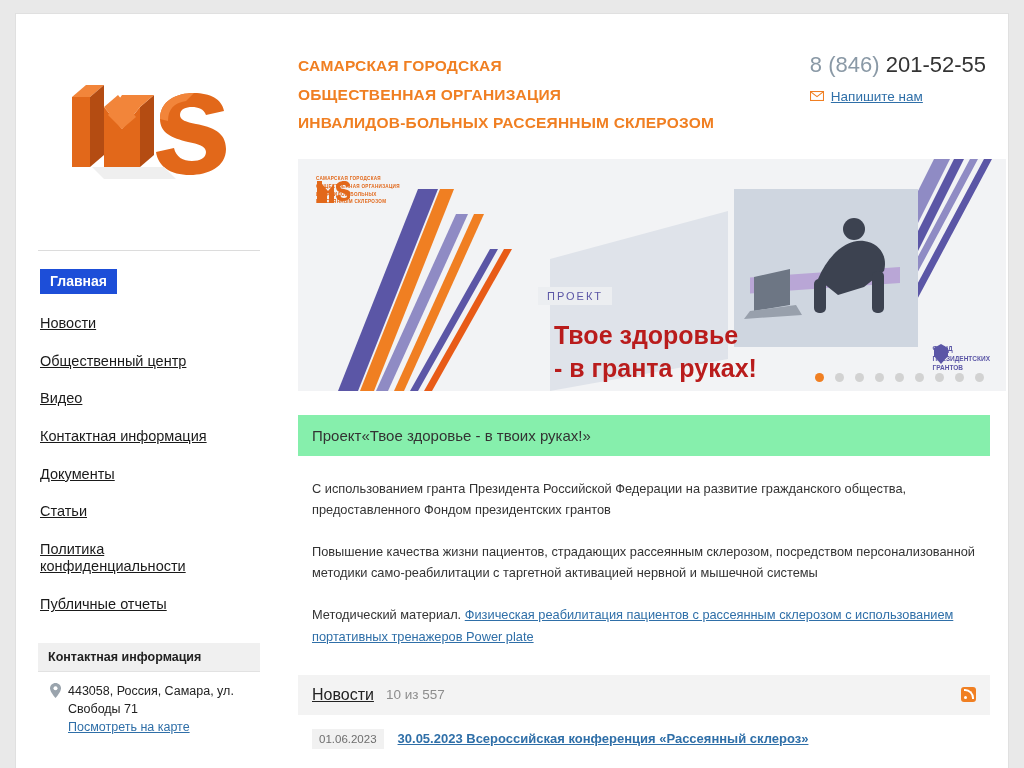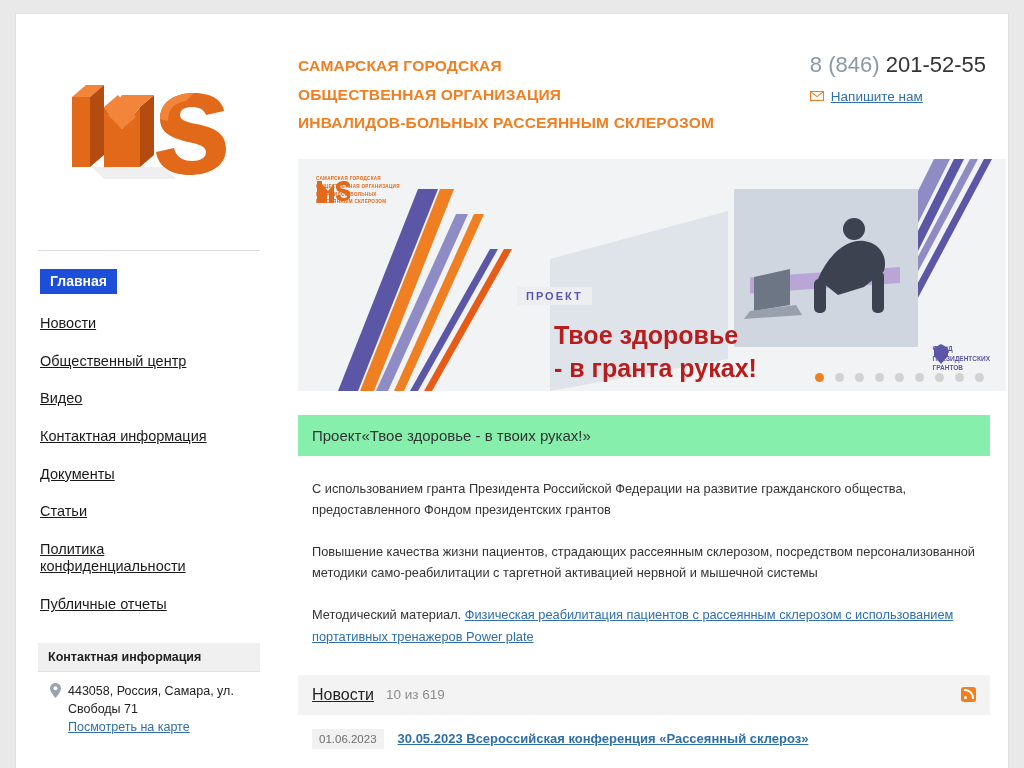--- a/index.html
+++ b/index.html
@@ -368,21 +368,21 @@
             <path d="M20 12c0-4 4-6 8-6s6 2 6 5l-4 1c0-2-1-2-3-2s-3 1-3 2 2 2 4 2c4 1 7 2 7 6s-4 6-8 6-7-2-7-5l4-1c0 2 2 3 4 3s3-1 3-2-2-2-4-3c-4-1-7-2-7-6Z" fill="#e2681a"></path>
           </svg>
           <div style="font-size:4.6px;line-height:1.7;color:#e2681a;font-weight:bold;letter-spacing:.3px;">
             <div>САМАРСКАЯ ГОРОДСКАЯ</div>
             <div>ОБЩЕСТВЕННАЯ ОРГАНИЗАЦИЯ</div>
             <div>ИНВАЛИДОВ-БОЛЬНЫХ</div>
             <div>РАССЕЯННЫМ СКЛЕРОЗОМ</div>
           </div>
         </div>
 
-        <div style="position:absolute;left:219px;top:128px;z-index:4;background:#eceef1;padding:3px 9px;font-size:11px;letter-spacing:2px;color:#5b56a6;font-weight:bold;text-align:center;">ПРОЕКТ</div>
+        <div style="position:absolute;left:240px;top:128px;z-index:4;background:#eceef1;padding:3px 9px;font-size:11px;letter-spacing:2px;color:#5b56a6;font-weight:normal;text-align:center;">ПРОЕКТ</div>
 
         <div style="position:absolute;left:256px;top:160px;z-index:4;color:#b91c1c;font-weight:bold;font-size:25px;line-height:1.3;">
           <div>Твое здоровье</div>
           <div>- в гранта руках!</div>
         </div>
 
         <div style="position:absolute;right:16px;bottom:18px;z-index:4;display:flex;align-items:center;gap:5px;">
           <svg width="16" height="20" viewBox="0 0 16 20">
             <path d="M8 0 L15 4 V12 L8 20 L1 12 V4 Z" fill="#5b56a6"></path>
           </svg>
@@ -409,21 +409,21 @@
       <div class="sec-bar">Проект«Твое здоровье - в твоих руках!»</div>
 
       <div class="body-text">
         <p>С использованием гранта Президента Российской Федерации на развитие гражданского общества, предоставленного Фондом президентских грантов</p>
         <p>Повышение качества жизни пациентов, страдающих рассеянным склерозом, посредством персонализованной методики само-реабилитации с таргетной активацией нервной и мышечной системы</p>
         <p><span>Методический материал. </span><a>Физическая реабилитация пациентов с рассеянным склерозом с использованием портативных тренажеров Power plate</a></p>
       </div>
 
       <div class="news-head">
         <span class="news-title">Новости</span>
-        <span class="news-count">10 из 619</span>
+        <span class="news-count">10 из 557</span>
         <span class="rss"></span>
       </div>
 
       <div class="news-row">
         <span class="news-date">01.06.2023</span>
         <a class="news-link">30.05.2023 Всероссийская конференция «Рассеянный склероз»</a>
       </div>
 
     </main>
   </div>

